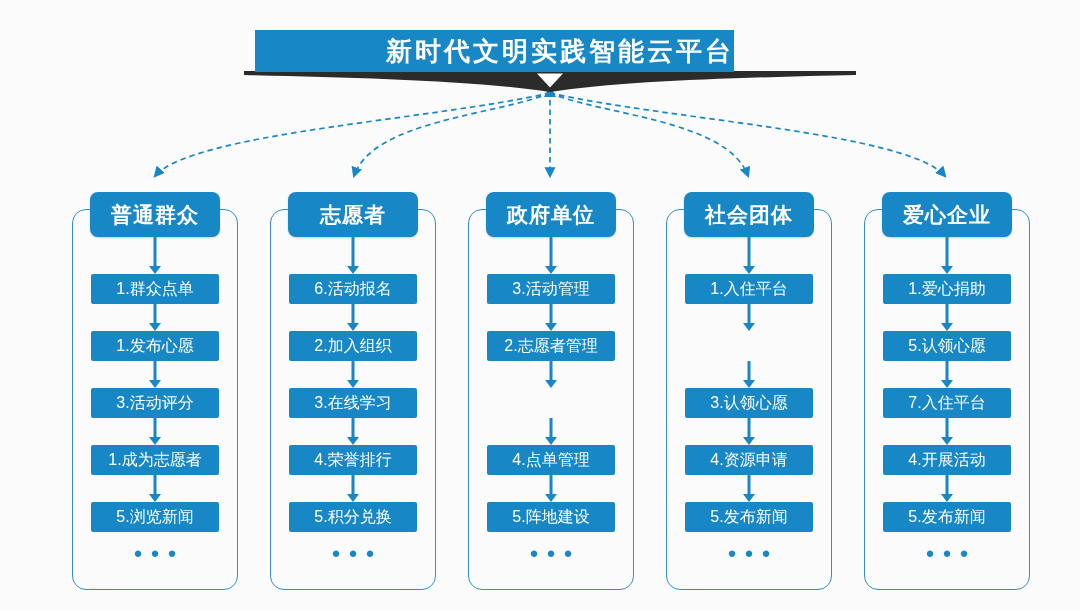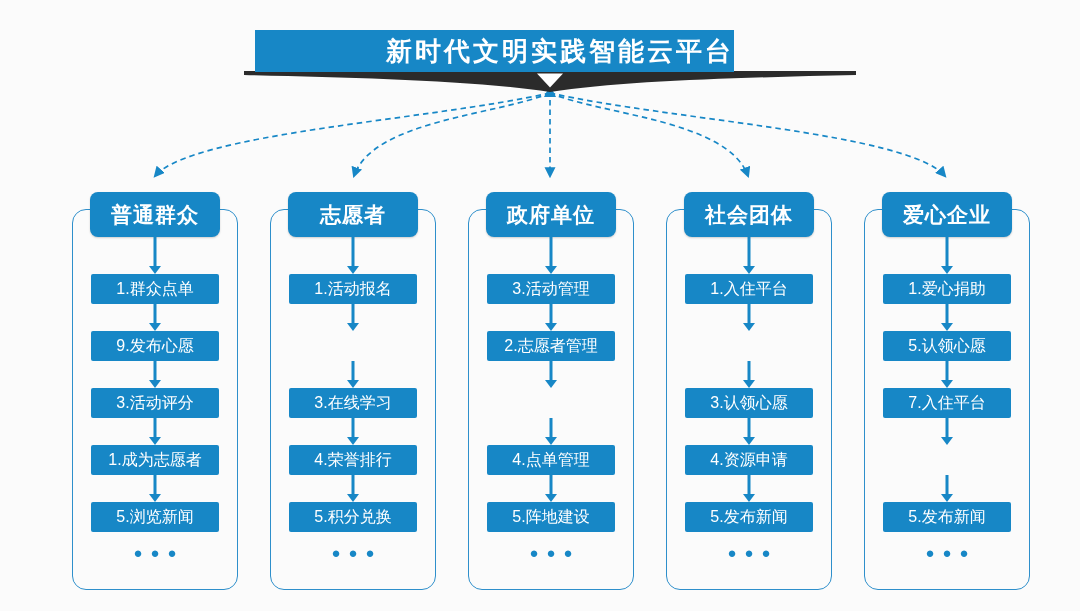--- a/index.html
+++ b/index.html
@@ -95,36 +95,37 @@
       <path d="M550,93 C670,120 908,133 945,176" marker-end="url(#ah)"></path>
     </g>
   </svg>
 
   <div class="column c1">
     <div class="frame"></div>
     <div class="head">普通群众</div>
     <div class="arrow a-long"></div>
     <div class="item it0">1.群众点单</div>
     <div class="arrow a0"></div>
-    <div class="item it1">9.发布心愿</div>
+    <div class="item it1">1.发布心愿</div>
     <div class="arrow a1"></div>
     <div class="item it2">3.活动评分</div>
     <div class="arrow a2"></div>
     <div class="item it3">1.成为志愿者</div>
     <div class="arrow a3"></div>
     <div class="item it4">5.浏览新闻</div>
     <div class="dots">●●●</div>
   </div>
 
   <div class="column c2">
     <div class="frame"></div>
     <div class="head">志愿者</div>
     <div class="arrow a-long"></div>
-    <div class="item it0">1.活动报名</div>
+    <div class="item it0">6.活动报名</div>
     <div class="arrow a0"></div>
+    <div class="item it1">2.加入组织</div>
     <div class="arrow a1"></div>
     <div class="item it2">3.在线学习</div>
     <div class="arrow a2"></div>
     <div class="item it3">4.荣誉排行</div>
     <div class="arrow a3"></div>
     <div class="item it4">5.积分兑换</div>
     <div class="dots">●●●</div>
   </div>
 
   <div class="column c3">
@@ -160,18 +161,19 @@
   <div class="column c5">
     <div class="frame"></div>
     <div class="head">爱心企业</div>
     <div class="arrow a-long"></div>
     <div class="item it0">1.爱心捐助</div>
     <div class="arrow a0"></div>
     <div class="item it1">5.认领心愿</div>
     <div class="arrow a1"></div>
     <div class="item it2">7.入住平台</div>
     <div class="arrow a2"></div>
+    <div class="item it3">4.开展活动</div>
     <div class="arrow a3"></div>
     <div class="item it4">5.发布新闻</div>
     <div class="dots">●●●</div>
   </div>
 
 </div>
 
 </body></html>

